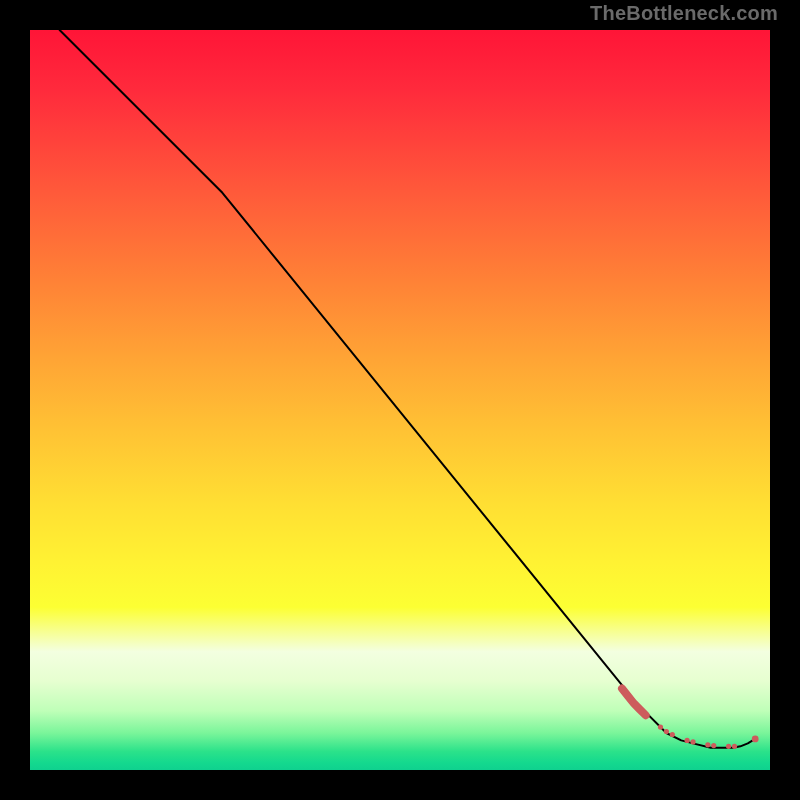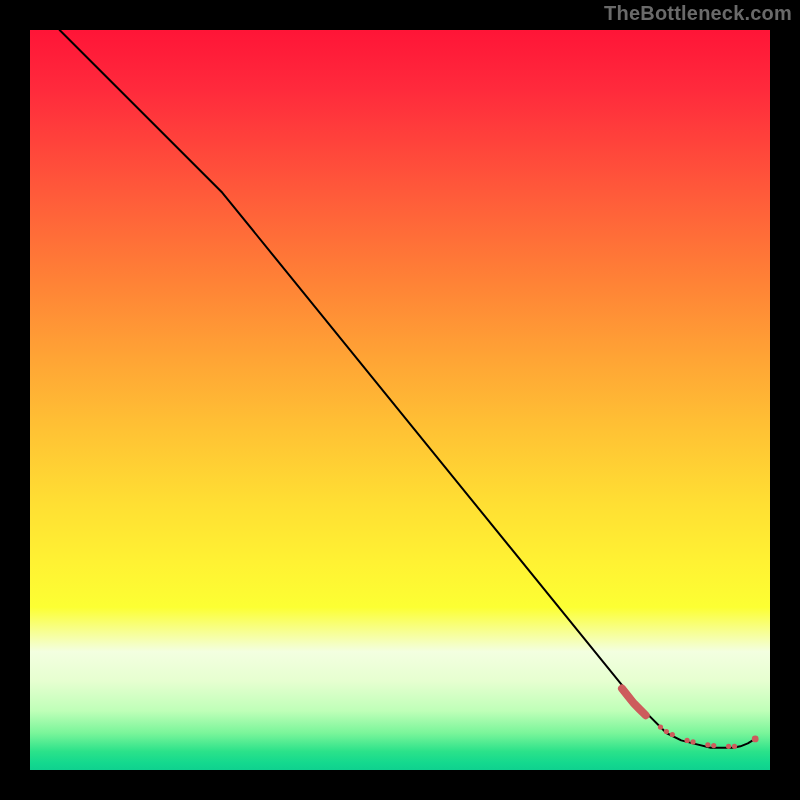--- a/index.html
+++ b/index.html
@@ -13,21 +13,21 @@
   }
   .stage {
     position: relative;
     width: 800px;
     height: 800px;
     background: #000;
   }
   .watermark {
     position: absolute;
     top: 2px;
-    right: 8px;
+    right: 22px;
     color: #6a6a6a;
     font-size: 20px;
     font-weight: 600;
     letter-spacing: 0.2px;
     user-select: none;
   }
   .plot {
     position: absolute;
     left: 30px;
     top: 30px;

